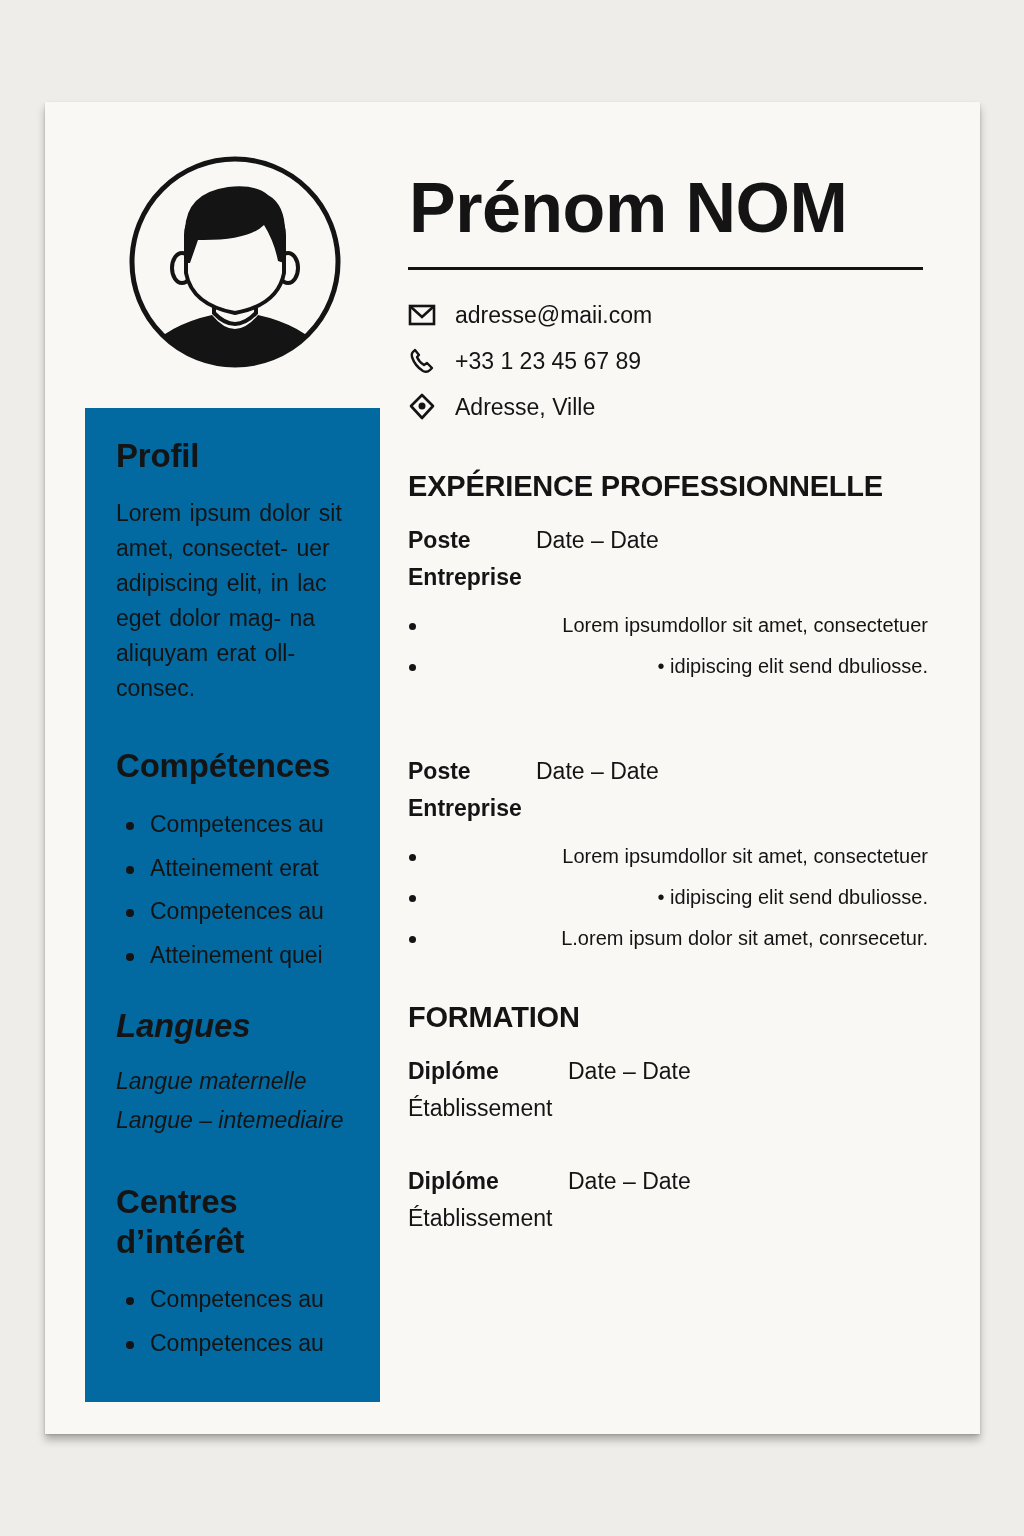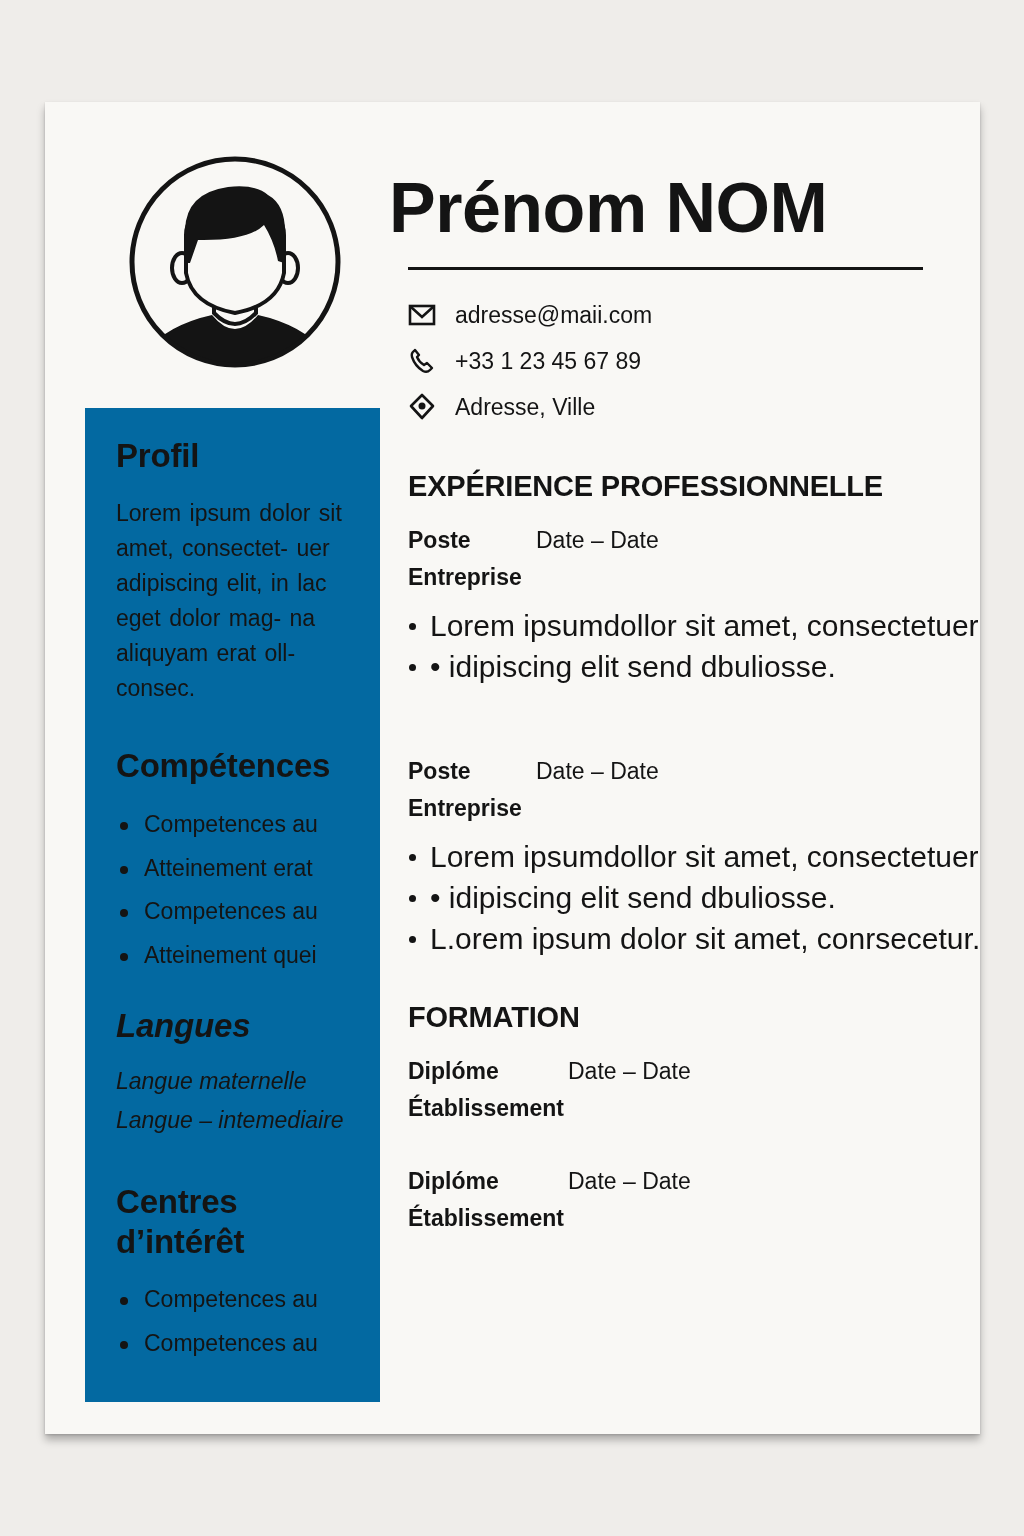--- a/index.html
+++ b/index.html
@@ -32,33 +32,33 @@
     }
     .side-section { position: absolute; left: 31px; width: 260px; }
     .side-h {
       font-weight: bold; font-size: 33px; line-height: 40px;
       margin: 0; letter-spacing: -0.2px;
     }
     .profil-text {
       font-size: 23px; line-height: 35px; margin-top: 20px;
       width: 232px; word-spacing: 2px;
     }
-    .blist { list-style: none; margin: 2px; padding: 0; }
+    .blist { list-style: none; margin: 8px; padding: 0; }
     .blist li {
       position: relative; padding-left: 26px;
       font-size: 23px; line-height: 43.5px;
     }
     .blist li::before {
       content: ""; position: absolute; left: 2px; top: 19px;
       width: 8px; height: 8px; border-radius: 50%; background: #141414;
     }
     .lang-line { font-size: 23px; line-height: 39px; }
 
     .name {
-      position: absolute; left: 344px; top: 64px;
+      position: absolute; left: 364px; top: 64px;
       font-size: 70px; font-weight: bold; line-height: 84px;
       margin: 0; letter-spacing: -0.5px;
     }
     .name-rule {
       position: absolute; left: 363px; top: 165px;
       width: 515px; height: 3px; background: #141414;
     }
     .contacts { position: absolute; left: 363px; top: 190px; }
     .contact {
       display: flex; align-items: center; height: 46px;
@@ -72,30 +72,30 @@
       font-size: 29px; font-weight: bold; margin: 0; line-height: 36px;
       letter-spacing: -0.2px;
     }
     .job { position: absolute; left: 363px; width: 520px; }
     .job-head { font-size: 23px; line-height: 37px; display: flex; align-items: center; }
     .job-title { font-weight: bold; width: 128px; }
     .job-company { font-weight: bold; font-size: 23px; line-height: 37px; }
     .job-bullets { list-style: none; margin: 9px 0 0 0; padding: 0; }
     .job-bullets li {
       position: relative; padding-left: 22px;
-      font-size: 30px; line-height: 41px; white-space: nowrap;
+      font-size: 20px; line-height: 41px; white-space: nowrap; text-align: right;
     }
     .job-bullets li::before {
       content: ""; position: absolute; left: 1px; top: 18px;
       width: 7px; height: 7px; border-radius: 50%; background: #141414;
     }
     .edu { position: absolute; left: 363px; }
     .edu-head { font-size: 23px; line-height: 37px; display: flex; }
     .edu-title { font-weight: bold; width: 160px; }
-    .edu-school { font-weight: bold; font-size: 23px; line-height: 37px; }
+    .edu-school { font-weight: normal; font-size: 23px; line-height: 37px; }
   </style>
 </head>
 <body>
 
 <div class="paper">
 
   <div class="avatar">
     <svg viewBox="0 0 214 214" xmlns="http://www.w3.org/2000/svg">
       <defs>
         <clipPath id="circ">

